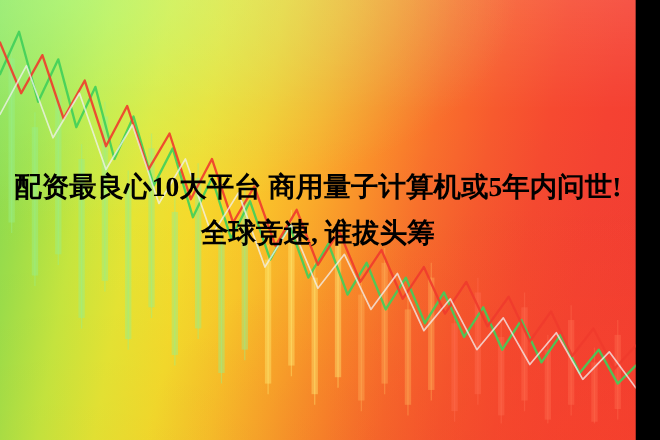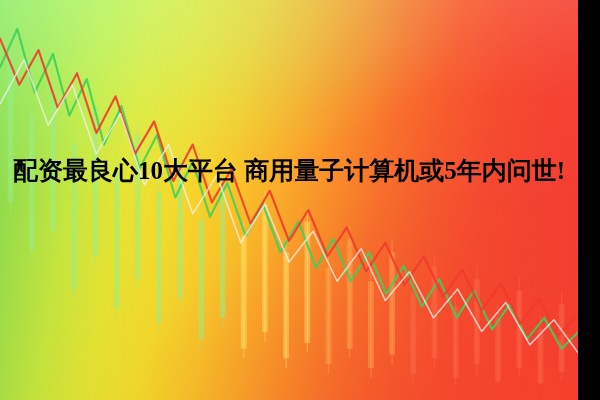--- a/index.html
+++ b/index.html
@@ -130,15 +130,16 @@
       <line x1="561" x2="561" y1="328" y2="400" stroke="rgba(255, 110, 80, 0.40)" stroke-width="1.2"></line>
       <rect x="580" y="316" width="6" height="70" fill="rgba(255, 110, 80, 0.40)"></rect>
       <line x1="583" x2="583" y1="302" y2="396" stroke="rgba(255, 110, 80, 0.40)" stroke-width="1.2"></line>
       <polyline points="0,70 18,30 36,96 55,56 72,120 90,82 108,150 126,110 145,175 163,140 182,205 200,168 218,225 236,190 255,245 273,212 291,262 310,230 328,278 346,248 364,292 383,262 401,305 419,276 438,318 456,290 474,330 492,302 511,342 529,316 547,352 565,330 583,362 600,345" fill="none" stroke="#3fcf5a" stroke-width="2.2" stroke-linejoin="round" stroke-linecap="round" opacity="0.9"></polyline>
       <polyline points="0,40 20,88 40,52 60,112 80,76 100,138 120,100 140,160 160,126 180,188 200,150 220,210 240,176 260,232 280,198 300,250 320,218 340,266 360,236 380,282 400,252 420,296 440,266 460,308 480,280 500,322 520,294 540,336 560,310 580,348 600,326" fill="none" stroke="#ef3b2c" stroke-width="2.2" stroke-linejoin="round" stroke-linecap="round" opacity="0.9"></polyline>
       <polyline points="0,108 25,62 50,130 75,88 100,160 125,118 150,192 175,150 200,222 225,182 250,252 275,212 300,272 325,240 350,292 375,258 400,312 425,282 450,330 475,300 500,344 525,314 550,358 575,332 600,366" fill="none" stroke="#f2f2f2" stroke-width="1.6" stroke-linejoin="round" stroke-linecap="round" opacity="0.75"></polyline>
     </svg>
 
   <div class="title-wrap">
     <span class="title-line">配资最良心10大平台 商用量子计算机或5年内问世!</span>
+    <span class="title-line">全球竞速, 谁拔头筹</span>
   </div>
 
 </div>
 
 </body></html>

